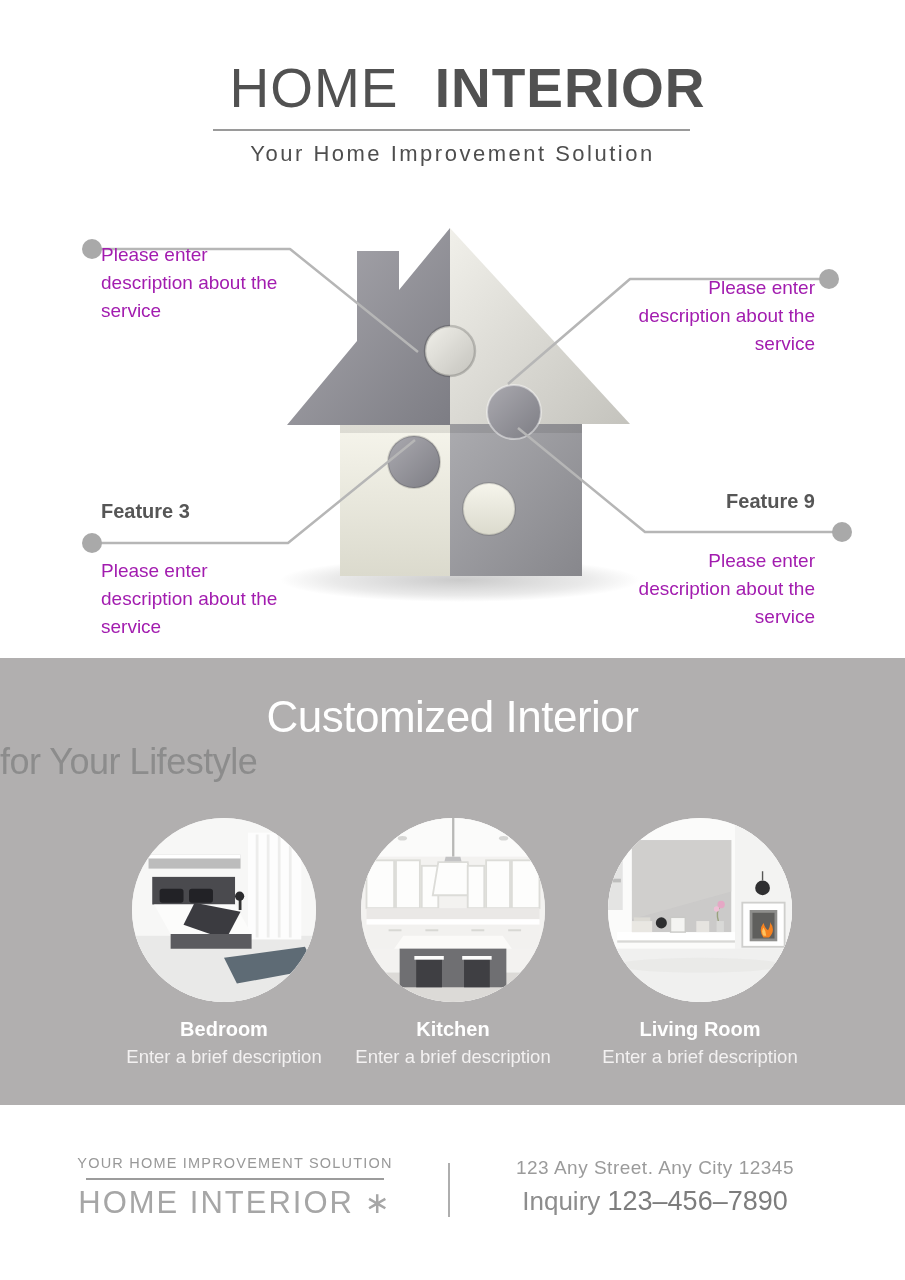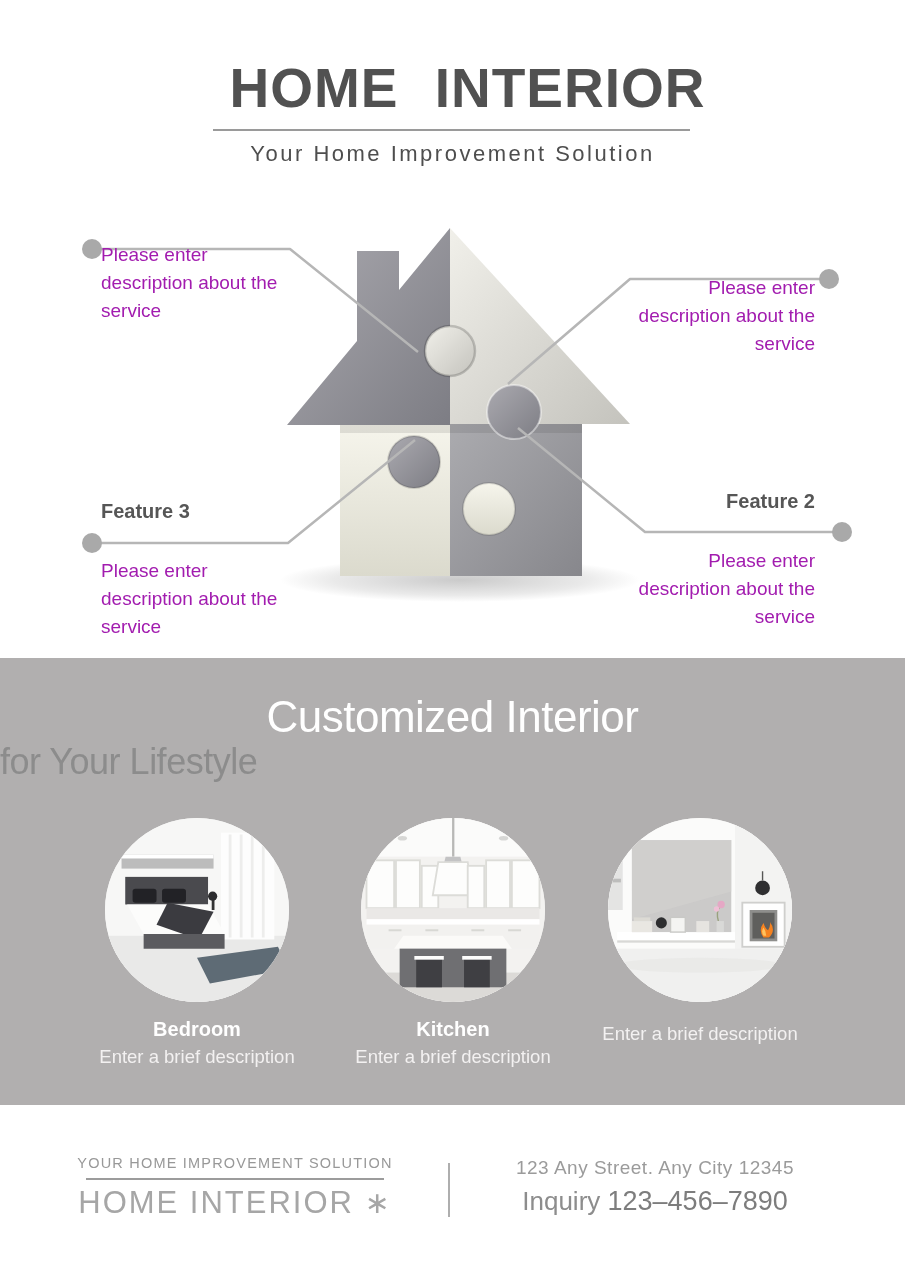--- a/index.html
+++ b/index.html
@@ -13,21 +13,21 @@
   }
   .abs{ position:absolute; }
 
   
   .brand-title{
     top:56px; left:0; width:100%;
     text-align:center;
     font-size:55px; letter-spacing:1px; color:#515151;
     white-space:nowrap;
   }
-  .brand-title .light{ font-weight:700;margin-left:30px; }
+  .brand-title .light{ font-weight:400;margin-left:30px; }
   .brand-title .bold{ font-weight:700;margin-left:20px; }
   .title-rule{
     top:129px; left:213px; width:477px; height:2px;
     background:#9a9a9a;
   }
   .tagline{
     top:141px; left:0; width:100%;
     text-align:center;
     font-size:22px; letter-spacing:2.5px; color:#4e4e4e;
   }
@@ -62,21 +62,21 @@
     top:692px; left:0; width:100%;
     text-align:center; color:#ffffff;
     font-size:44px; font-weight:400; letter-spacing:-0.5px;
   }
   .band-h2{
     top:741px; left:0; width:100%;
     text-align:left; color:#8c8c8c;
     font-size:36px; font-weight:400; letter-spacing:-0.5px;
   }
   .room{ position:absolute; top:818px; width:184px; }
-  #room-0{ left:105px; }
+  #room-0{ left:132px; }
   #room-1{ left:361px; }
   #room-2{ left:608px; }
   .room-circle{
     width:184px; height:184px; border-radius:50%;
     overflow:hidden; background:#f4f4f4;
   }
   .room-circle svg{ display:block; width:184px; height:184px; }
   .room-caption{
     position:absolute; top:200px; left:50%;
     transform:translateX(-50%);
@@ -170,21 +170,21 @@
   <div class="f-desc">Please enter description about the service</div>
 </div>
 <div class="feature right" id="f2">
   <div class="f-desc">Please enter description about the service</div>
 </div>
 <div class="feature left" id="f3">
   <div class="f-title">Feature 3</div>
   <div class="f-desc">Please enter description about the service</div>
 </div>
 <div class="feature right" id="f4">
-  <div class="f-title">Feature 2</div>
+  <div class="f-title">Feature 9</div>
   <div class="f-desc">Please enter description about the service</div>
 </div>
 
 <div class="abs band"></div>
 <div class="abs band-h1">Customized Interior</div>
 <div class="abs band-h2">for Your Lifestyle</div>
 
 <figure class="room" id="room-0">
   <div class="room-circle">
     <svg viewBox="0 0 200 200">
@@ -286,20 +286,21 @@
       <rect x="146" y="92" width="46" height="48" fill="#fefefe" stroke="#cfcfcd" stroke-width="2"></rect>
       <rect x="154" y="100" width="30" height="34" fill="#8e8e8c"></rect>
       <rect x="157" y="103" width="24" height="28" fill="#5f5f5d"></rect>
       <path d="M169 130 q-6 -8 0 -16 q2 6 5 8 q3 -5 2 -9 q7 9 -1 17 Z" fill="#f58220"></path>
       <path d="M169 128 q-3 -5 0 -9 q3 4 3 9 Z" fill="#ffc25e"></path>
       <rect y="142" width="200" height="58" fill="#f0f0ef"></rect>
       <ellipse cx="100" cy="160" rx="90" ry="8" fill="#e7e7e6" opacity="0.7"></ellipse>
     </svg>
   </div>
   <figcaption class="room-caption">
+    <div class="room-name">Living Room</div>
     <div class="room-desc">Enter a brief description</div>
   </figcaption>
 </figure>
 
 <div class="abs f-left">
   <div class="f-tag">YOUR HOME IMPROVEMENT SOLUTION</div>
   <div class="f-rule"></div>
   <div class="f-brand">
     <span>HOME INTERIOR</span>
     <span class="mark">∗</span>

